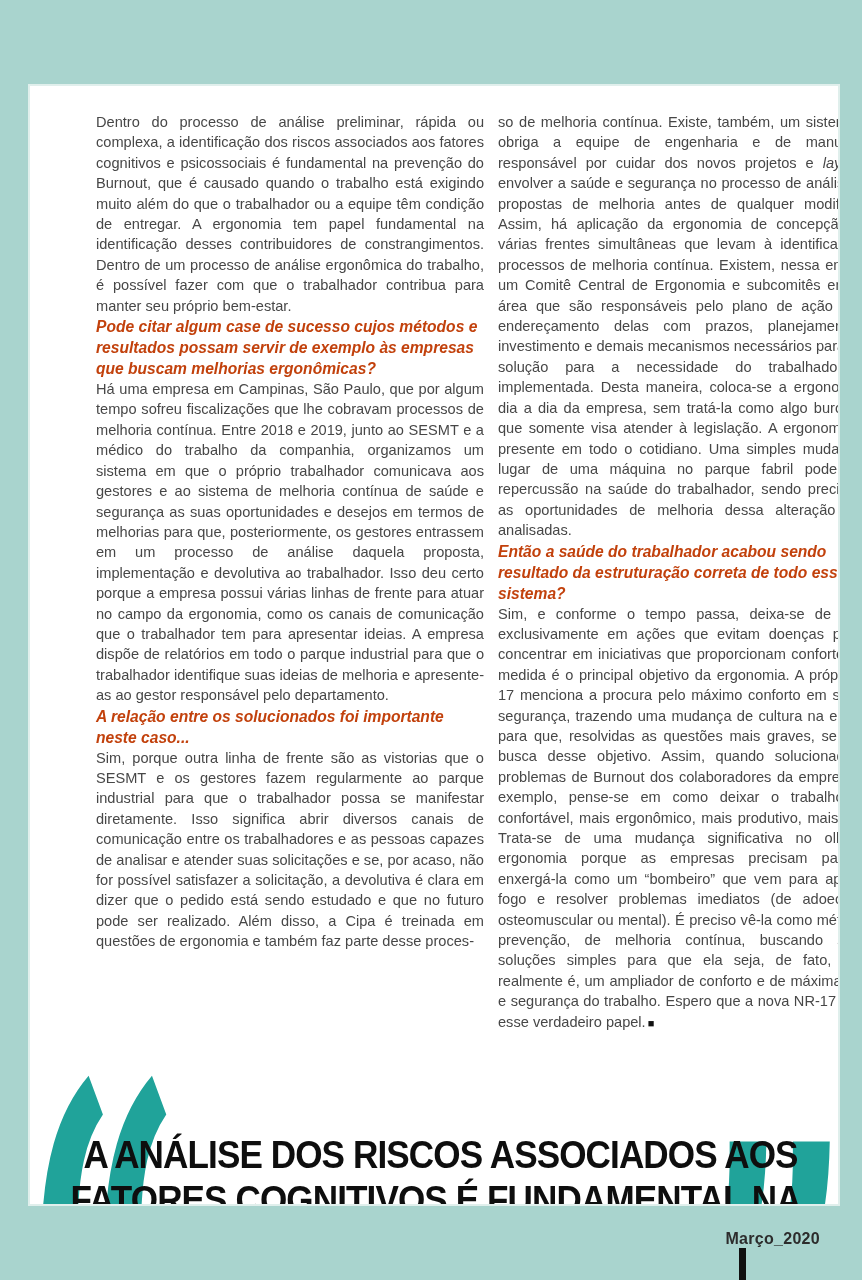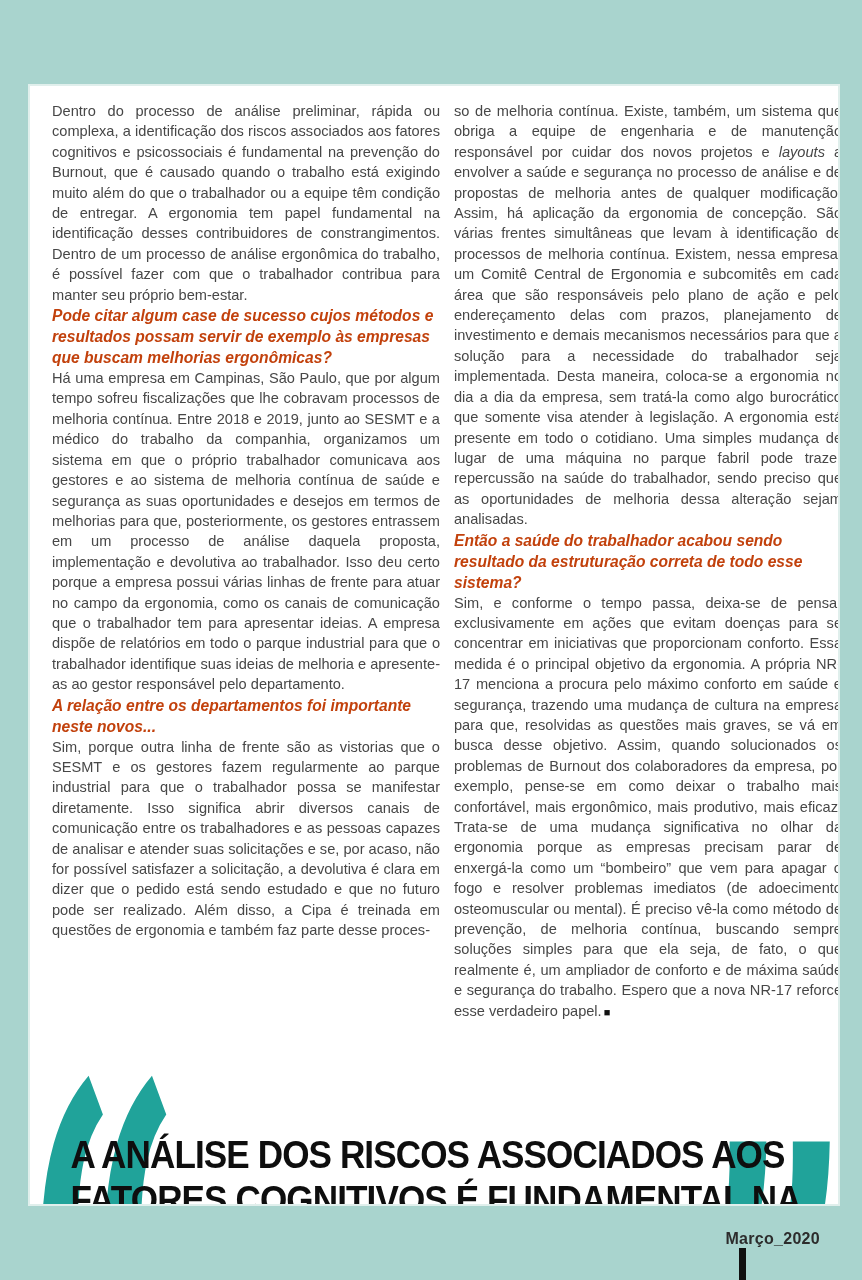--- a/index.html
+++ b/index.html
@@ -10,23 +10,24 @@
     position:relative;
     overflow:hidden;
   }
   .canvas{position:absolute;left:0;top:0;width:862px;height:1280px;background:#a9d4ce;overflow:hidden;}
   .content-box{
     position:absolute;left:28px;top:84px;width:812px;height:1122px;
     background:#ffffff;border:2px solid #e0efec;box-sizing:border-box;
     overflow:hidden;
   }
   .col{
-    position:absolute;top:15px;width:388px;
+    position:absolute;top:26px;width:388px;
     font-size:14.6px;line-height:20.4px;color:#474747;
     text-align:justify;
+    margin-left:44px;
   }
   .col-left{left:22px;}
   .col-right{left:424px;}
   .col p{margin:0;}
   .q{
     margin:20px 0 0 0;
     font-size:15.6px;line-height:21px;
     font-weight:bold;font-style:italic;color:#c2410c;
     text-align:left;
   }
@@ -36,21 +37,21 @@
     position:absolute;
     font-family:"DejaVu Serif", serif;
     font-weight:bold;
     color:#20a39a;
     font-size:450px;line-height:450px;
     z-index:1;
     user-select:none;
   }
   .pq-open{left:-8px;top:-62px;transform:scale(0.62,1.30);transform-origin:left top;}
   .pq-close{right:-14px;top:-4px;transform:scale(0.62,1.30);transform-origin:right top;}
-  .pq-text{position:absolute;left:0;right:0;top:58px;z-index:2;text-align:left;}
+  .pq-text{position:absolute;left:0;right:0;top:58px;z-index:2;text-align:right;}
   .pq-line{
     font-size:39px;line-height:45px;
     font-weight:bold;color:#0e0e0e;
     letter-spacing:-1px;
     transform:scaleX(0.9);
     white-space:nowrap;
   }
   .footer{
     position:absolute;right:42px;top:1222px;
     display:flex;align-items:flex-start;flex-direction:column;
@@ -72,21 +73,21 @@
 <body>
 
 <div class="canvas">
 
   <div class="content-box">
 
     <div class="col col-left">
       <p>Dentro do processo de análise preliminar, rápida ou complexa, a identificação dos riscos associados aos fatores cognitivos e psicossociais é fundamental na prevenção do Burnout, que é causado quando o trabalho está exigindo muito além do que o trabalhador ou a equipe têm condição de entregar. A ergonomia tem papel fundamental na identificação desses contribuidores de constrangimentos. Dentro de um processo de análise ergonômica do trabalho, é possível fazer com que o trabalhador contribua para manter seu próprio bem-estar.</p>
       <p class="q">Pode citar algum case de sucesso cujos métodos e resultados possam servir de exemplo às empresas que buscam melhorias ergonômicas?</p>
       <p>Há uma empresa em Campinas, São Paulo, que por algum tempo sofreu fiscalizações que lhe cobravam processos de melhoria contínua. Entre 2018 e 2019, junto ao SESMT e a médico do trabalho da companhia, organizamos um sistema em que o próprio trabalhador comunicava aos gestores e ao sistema de melhoria contínua de saúde e segurança as suas oportunidades e desejos em termos de melhorias para que, posteriormente, os gestores entrassem em um processo de análise daquela proposta, implementação e devolutiva ao trabalhador. Isso deu certo porque a empresa possui várias linhas de frente para atuar no campo da ergonomia, como os canais de comunicação que o trabalhador tem para apresentar ideias. A empresa dispõe de relatórios em todo o parque industrial para que o trabalhador identifique suas ideias de melhoria e apresente-as ao gestor responsável pelo departamento.</p>
-      <p class="q">A relação entre os departamentos foi importante neste novos...</p>
+      <p class="q">A relação entre os solucionados foi importante neste caso...</p>
       <p>Sim, porque outra linha de frente são as vistorias que o SESMT e os gestores fazem regularmente ao parque industrial para que o trabalhador possa se manifestar diretamente. Isso significa abrir diversos canais de comunicação entre os trabalhadores e as pessoas capazes de analisar e atender suas solicitações e se, por acaso, não for possível satisfazer a solicitação, a devolutiva é clara em dizer que o pedido está sendo estudado e que no futuro pode ser realizado. Além disso, a Cipa é treinada em questões de ergonomia e também faz parte desse proces-</p>
     </div>
 
     <div class="col col-right">
       <p><span>so de melhoria contínua. Existe, também, um sistema que obriga a equipe de engenharia e de manutenção responsável por cuidar dos novos projetos e </span><i>layouts</i><span> a envolver a saúde e segurança no processo de análise e de propostas de melhoria antes de qualquer modificação. Assim, há aplicação da ergonomia de concepção. São várias frentes simultâneas que levam à identificação de processos de melhoria contínua. Existem, nessa empresa, um Comitê Central de Ergonomia e subcomitês em cada área que são responsáveis pelo plano de ação e pelo endereçamento delas com prazos, planejamento de investimento e demais mecanismos necessários para que a solução para a necessidade do trabalhador seja implementada. Desta maneira, coloca-se a ergonomia no dia a dia da empresa, sem tratá-la como algo burocrático que somente visa atender à legislação. A ergonomia está presente em todo o cotidiano. Uma simples mudança de lugar de uma máquina no parque fabril pode trazer repercussão na saúde do trabalhador, sendo preciso que as oportunidades de melhoria dessa alteração sejam analisadas.</span></p>
       <p class="q">Então a saúde do trabalhador acabou sendo resultado da estruturação correta de todo esse sistema?</p>
       <p><span>Sim, e conforme o tempo passa, deixa-se de pensar exclusivamente em ações que evitam doenças para se concentrar em iniciativas que proporcionam conforto. Essa medida é o principal objetivo da ergonomia. A própria NR-17 menciona a procura pelo máximo conforto em saúde e segurança, trazendo uma mudança de cultura na empresa para que, resolvidas as questões mais graves, se vá em busca desse objetivo. Assim, quando solucionados os problemas de Burnout dos colaboradores da empresa, por exemplo, pense-se em como deixar o trabalho mais confortável, mais ergonômico, mais produtivo, mais eficaz. Trata-se de uma mudança significativa no olhar da ergonomia porque as empresas precisam parar de enxergá-la como um “bombeiro” que vem para apagar o fogo e resolver problemas imediatos (de adoecimento osteomuscular ou mental). É preciso vê-la como método de prevenção, de melhoria contínua, buscando sempre soluções simples para que ela seja, de fato, o que realmente é, um ampliador de conforto e de máxima saúde e segurança do trabalho. Espero que a nova NR-17 reforce esse verdadeiro papel.</span><span class="endmark">■</span></p>
     </div>
 
     <div class="pullquote">

